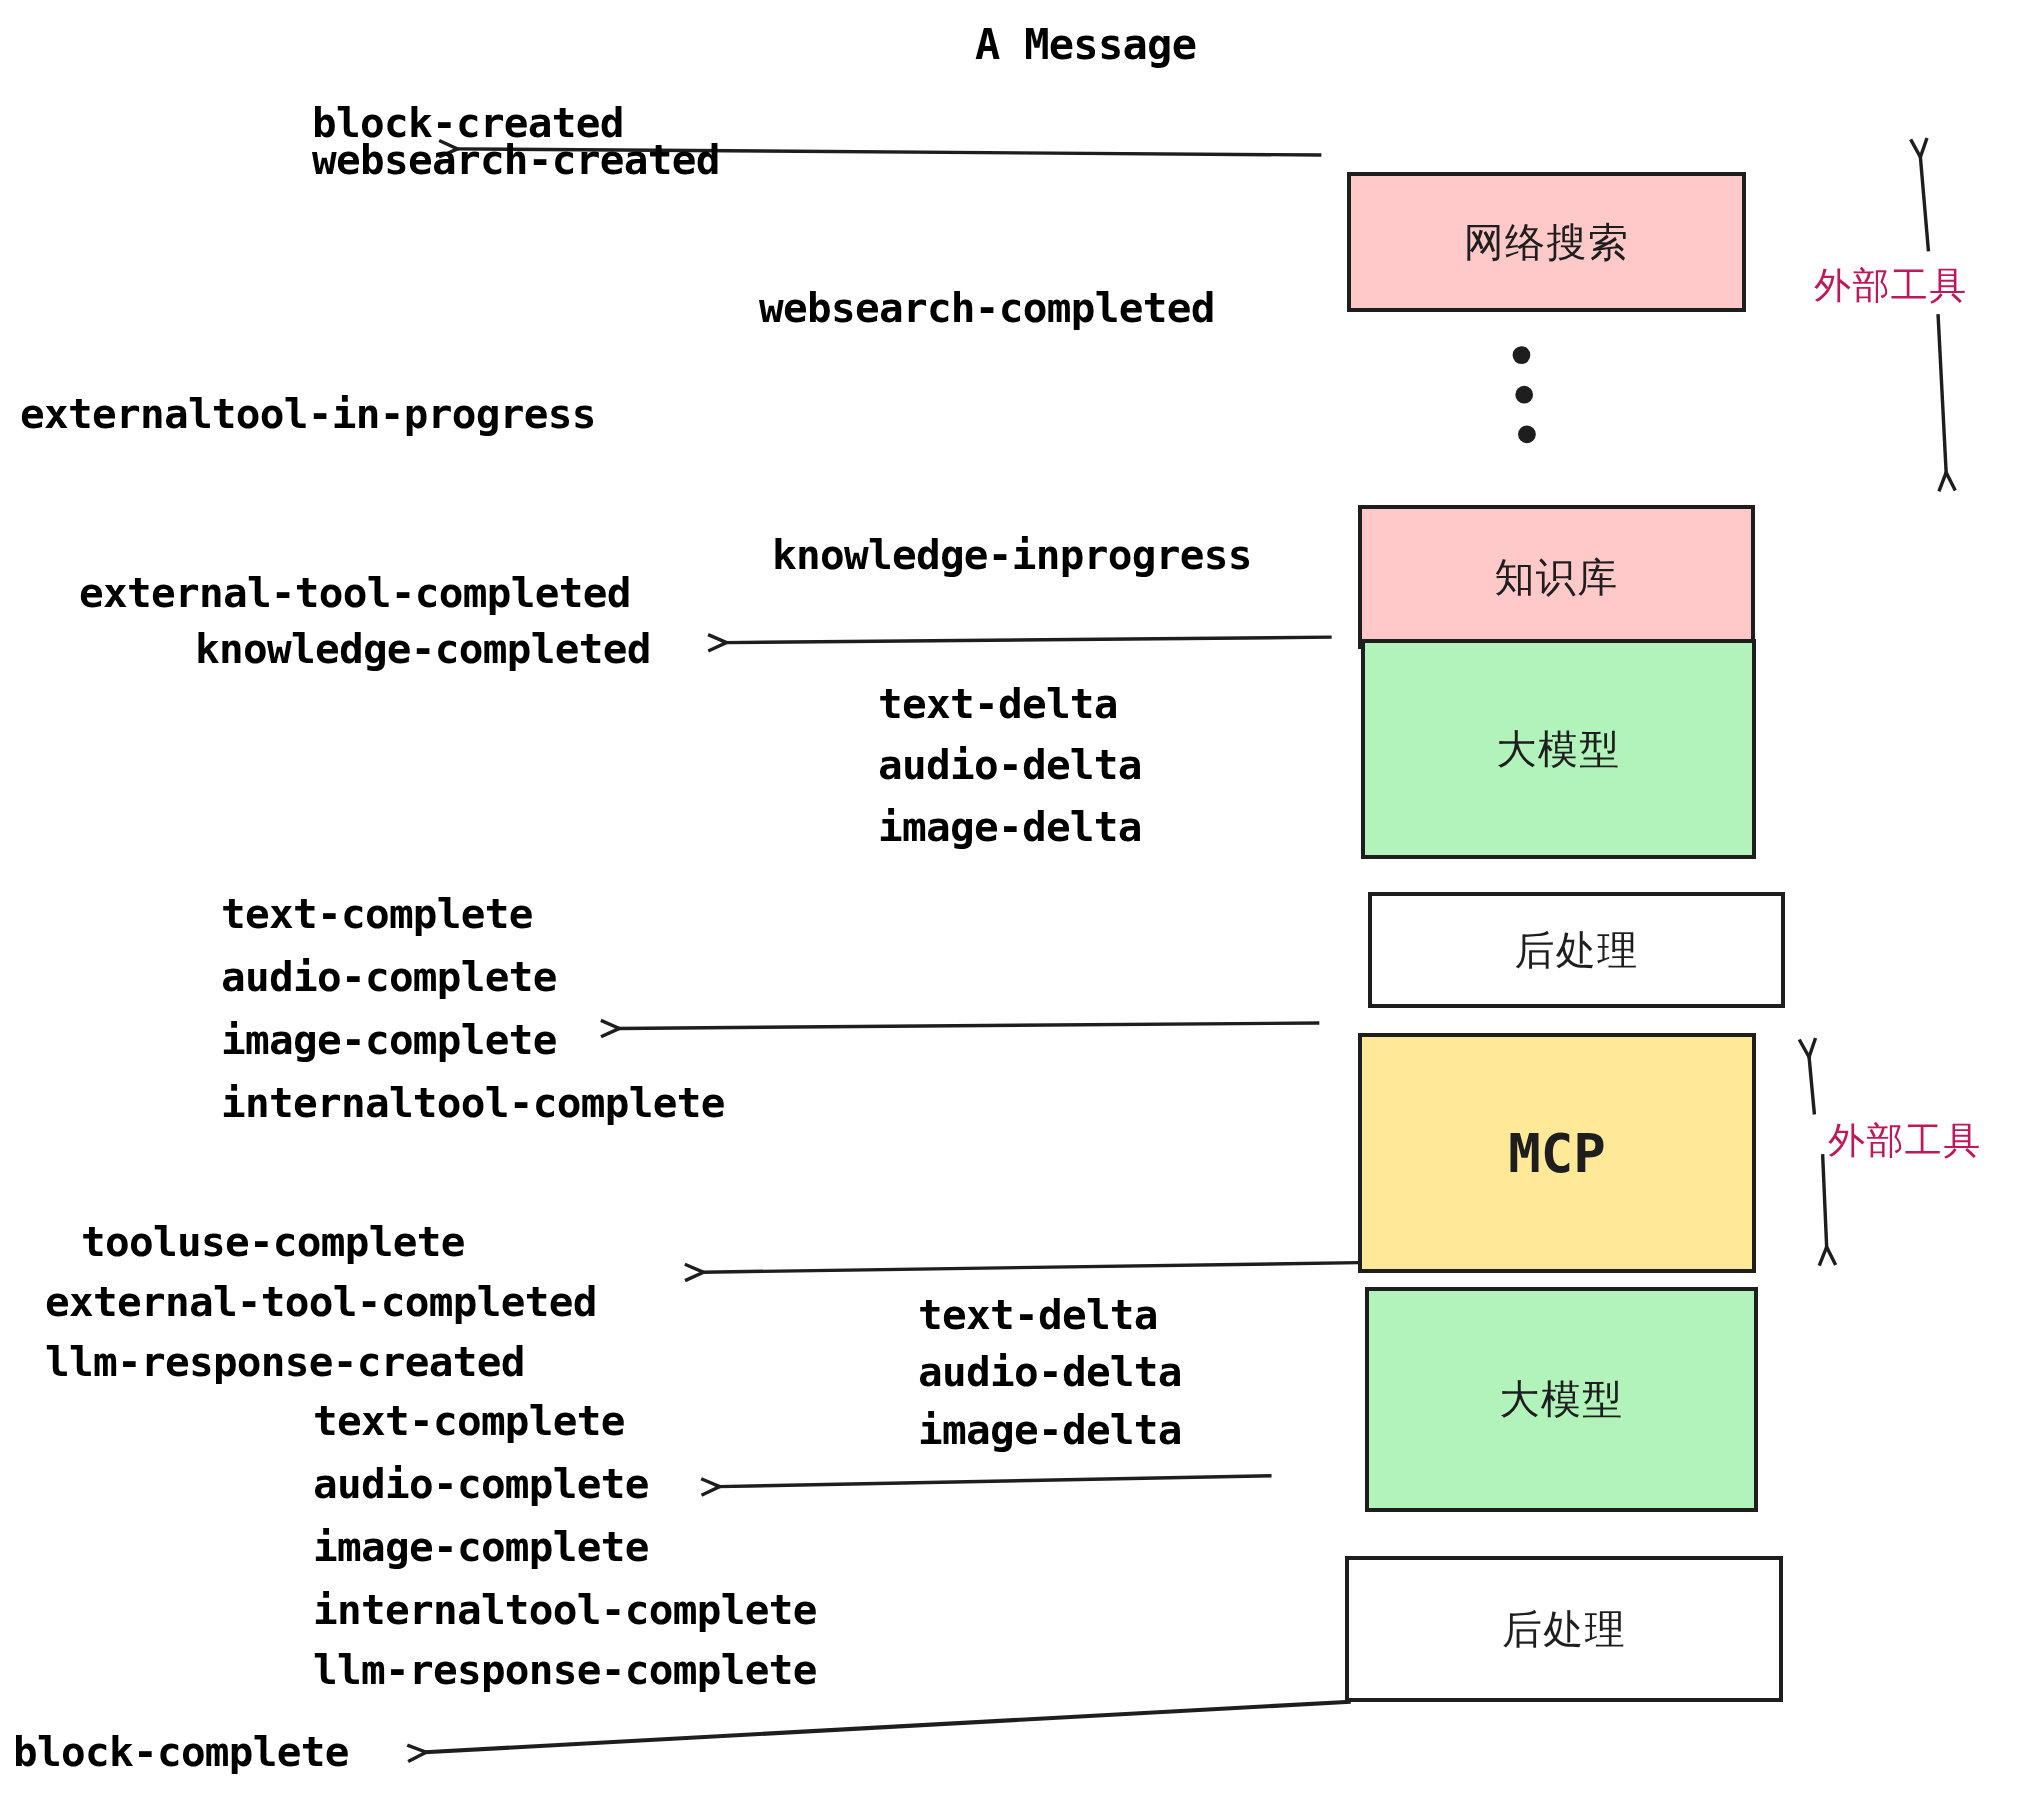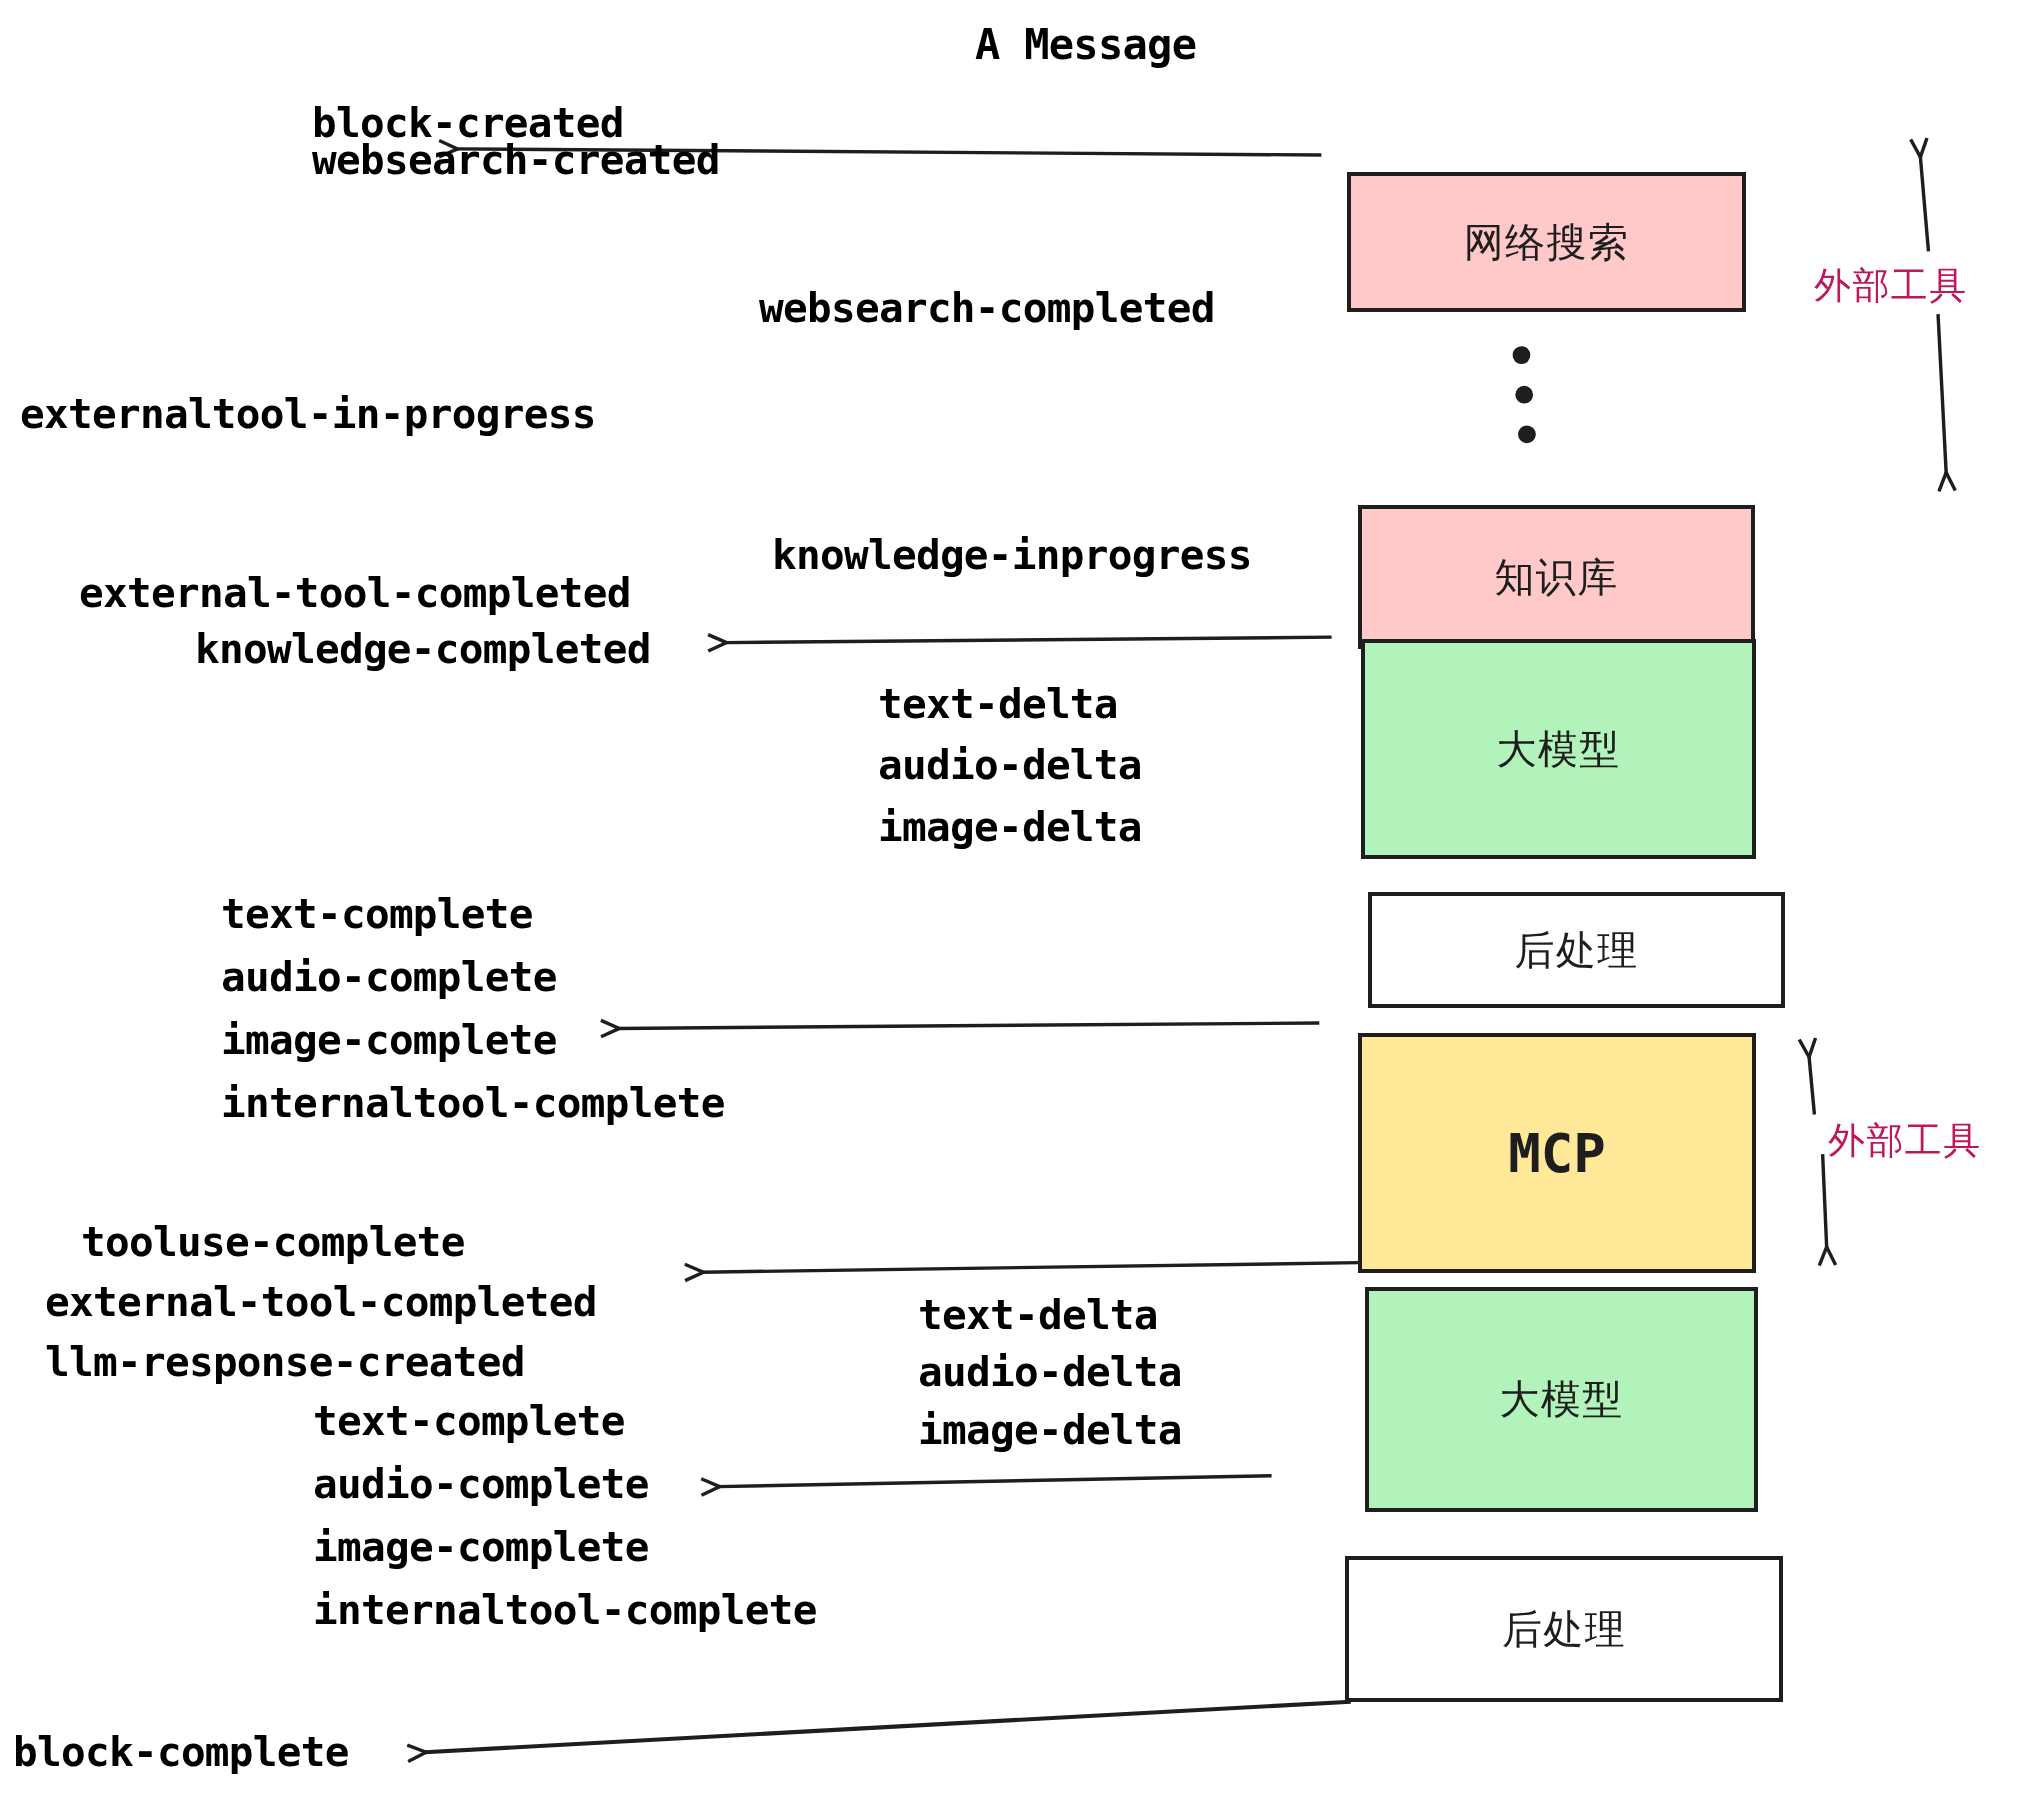--- a/index.html
+++ b/index.html
@@ -121,17 +121,18 @@
   <div class="lbl" style="left:45px;top:1341px;">llm-response-created</div>
 
   <div class="lbl" style="left:918px;top:1294px;">text-delta</div>
   <div class="lbl" style="left:918px;top:1351px;">audio-delta</div>
   <div class="lbl" style="left:918px;top:1409px;">image-delta</div>
 
   <div class="lbl" style="left:313px;top:1400px;">text-complete</div>
   <div class="lbl" style="left:313px;top:1463px;">audio-complete</div>
   <div class="lbl" style="left:313px;top:1526px;">image-complete</div>
   <div class="lbl" style="left:313px;top:1589px;">internaltool-complete</div>
+  <div class="lbl" style="left:313px;top:1649px;">llm-response-complete</div>
 
   <div class="lbl" style="left:13px;top:1731px;">block-complete</div>
 
 </div>
 
 
 </body></html>

